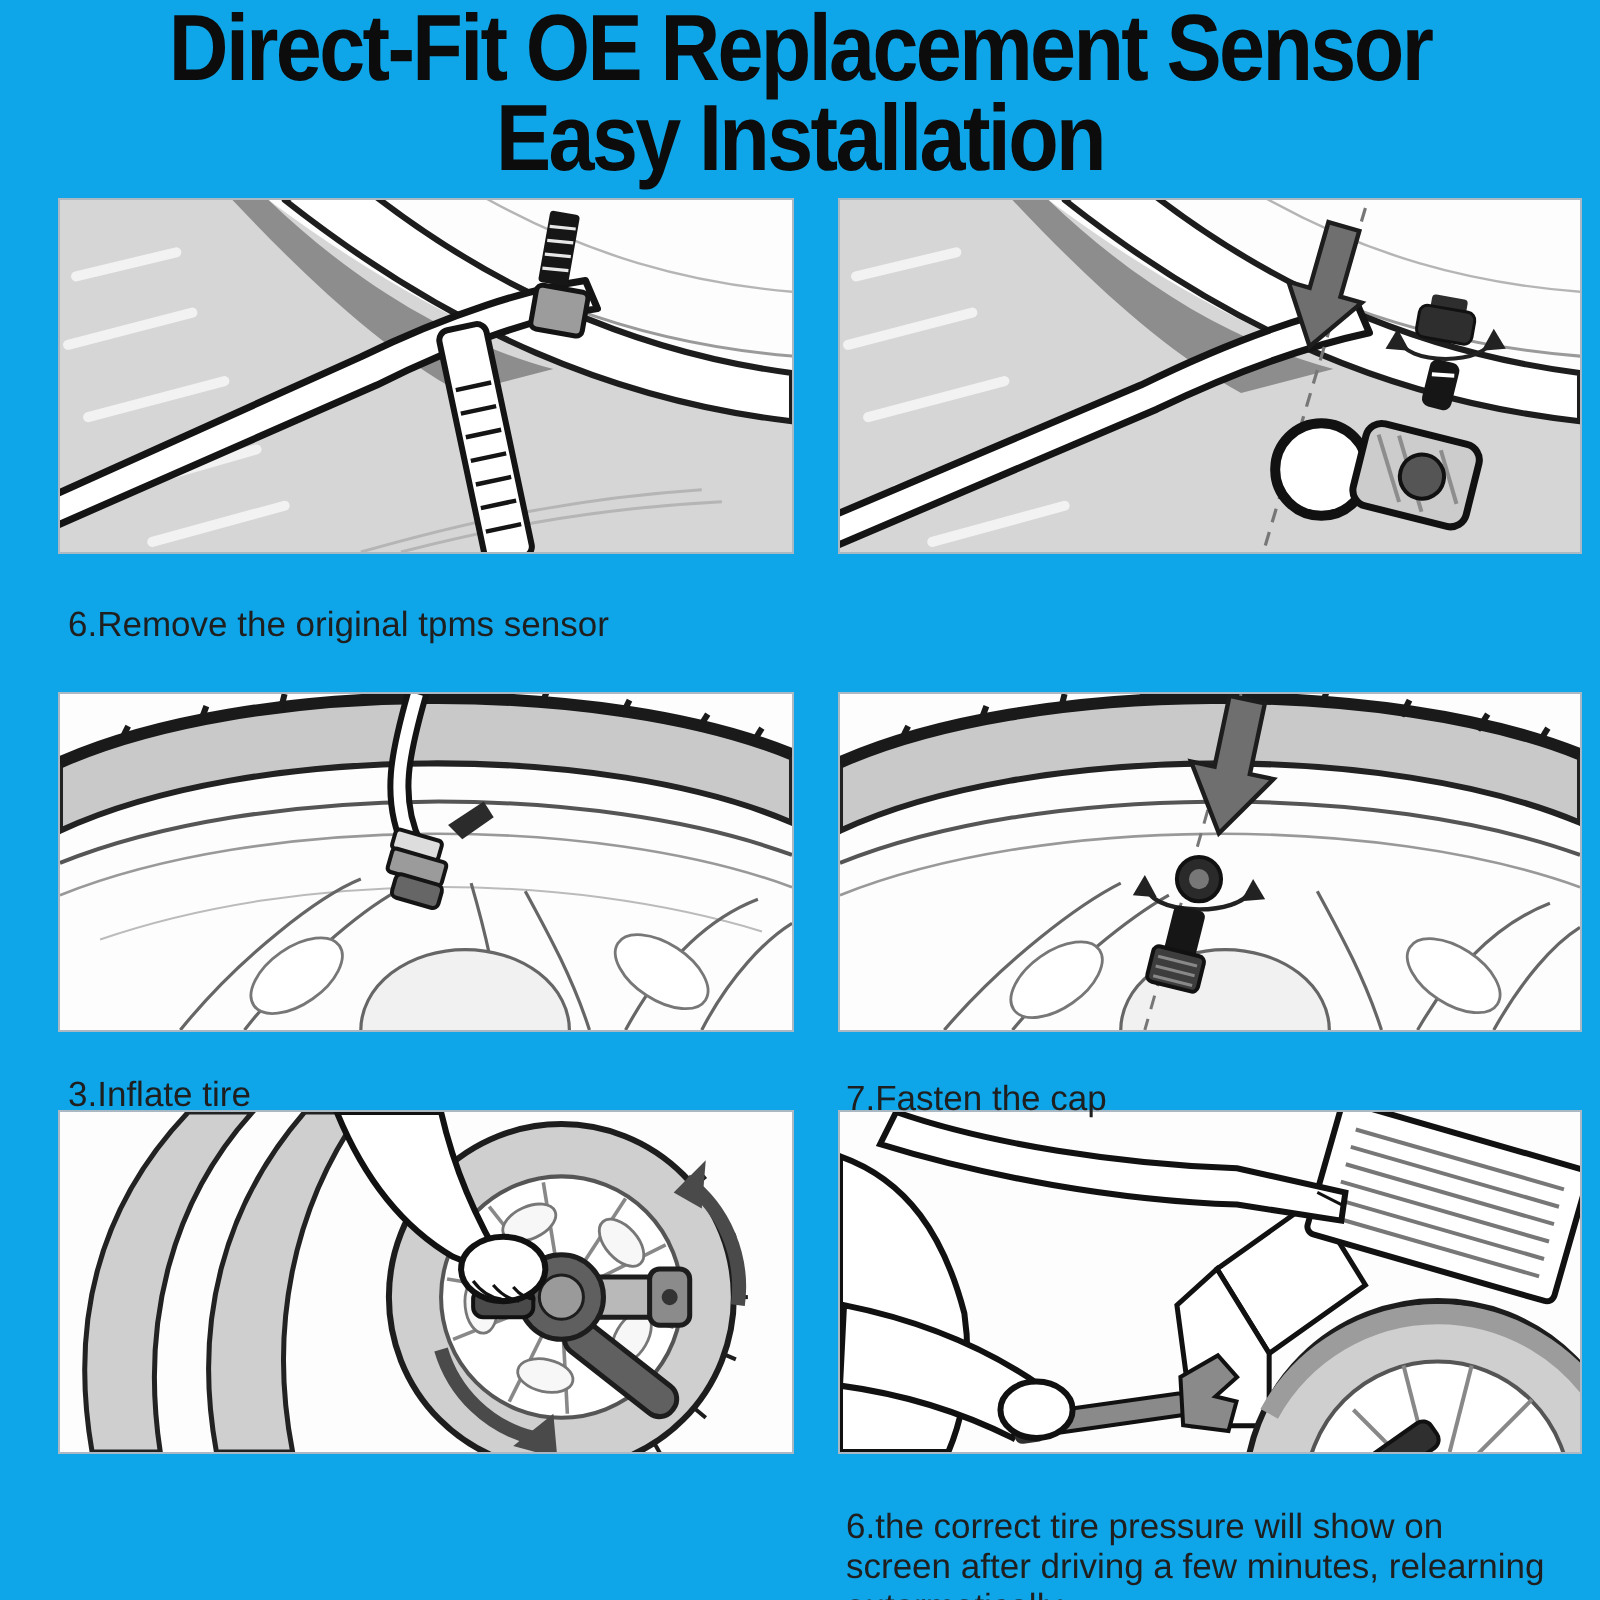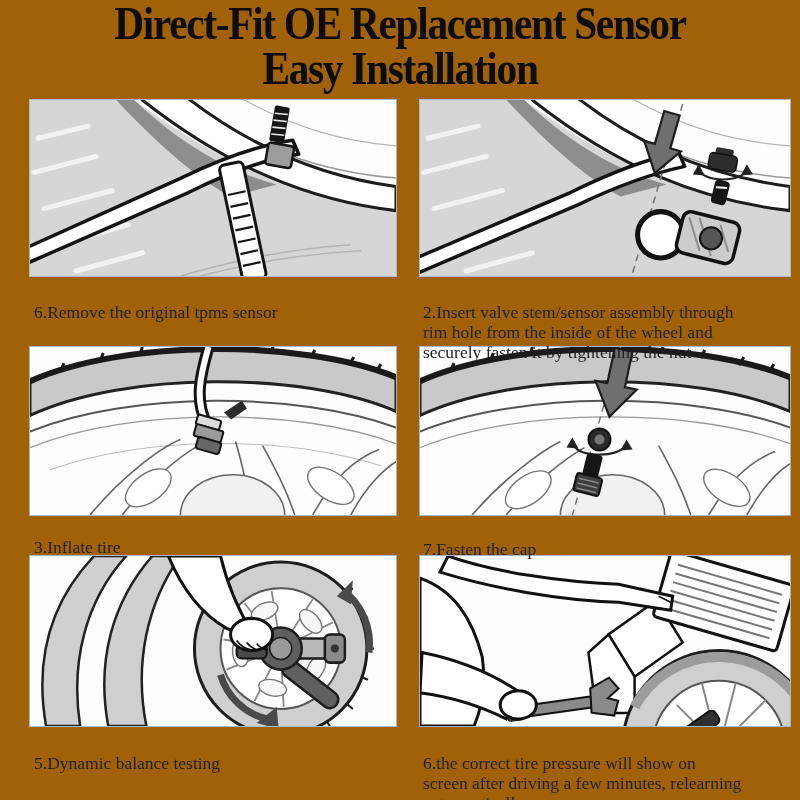--- a/index.html
+++ b/index.html
@@ -1,17 +1,17 @@
 <!DOCTYPE html>
 <html><head>
 <meta charset="utf-8">
 <style>
   html,body{margin:0;padding:0;background:#fff;}
-  .canvas{position:relative;width:800px;height:800px;background:#a16207;overflow:hidden;
-          font-family:Liberation Serif, serif;}
+  .canvas{position:relative;width:800px;height:800px;background:#0ea5e9;overflow:hidden;
+          font-family:Liberation Sans, sans-serif;}
   .title{position:absolute;top:1px;left:0;width:800px;text-align:center;color:#0c0c0c;}
   .title-line{display:block;font-weight:700;font-size:47px;line-height:45px;
               transform:scaleX(0.88);transform-origin:50% 50%;letter-spacing:-1.5px;white-space:nowrap;}
   .panel{position:absolute;background:#fdfdfd;border:1.5px solid #a9b8c2;box-sizing:border-box;}
   .panel svg{display:block;width:100%;height:100%;}
   .caption{position:absolute;font-size:17.5px;line-height:20px;color:#1f1f1f;white-space:pre-line;}
   #p1{left:29px;top:99px;width:368px;height:178px;}
   #p2{left:419px;top:99px;width:372px;height:178px;}
   #p3{left:29px;top:346px;width:368px;height:170px;}
   #p4{left:419px;top:346px;width:372px;height:170px;}
@@ -333,23 +333,19 @@
           <rect x="96" y="144" width="78" height="11" rx="5" fill="#8a8a8a" stroke="#111111" stroke-width="2"></rect>
           <path d="M172,136 l20,-8 l8,12 l-12,8 l10,4 l-6,14 l-22,-6 z" fill="#8a8a8a" stroke="#111111" stroke-width="2"></path>
           <rect x="86" y="140" width="16" height="18" rx="4" fill="#2f2f2f"></rect>
         </g>
         <ellipse cx="98" cy="148" rx="18" ry="14" fill="#ffffff" stroke="#111111" stroke-width="3"></ellipse>
       </g>
     </svg>
   </div>
 
   <p class="caption" id="c1">6.Remove the original tpms sensor</p>
-  <p class="caption" id="c2">2.Insert valve stem/sensor assembly through
-rim hole from the inside of the wheel and
-securely fasten it by tightening the nut</p>
   <p class="caption" id="c3">3.Inflate tire</p>
   <p class="caption" id="c4">7.Fasten the cap</p>
-  <p class="caption" id="c5">5.Dynamic balance testing</p>
   <p class="caption" id="c6">6.the correct tire pressure will show on
 screen after driving a few minutes, relearning
 autormatically</p>
 
 </div>
 
 </body></html>

